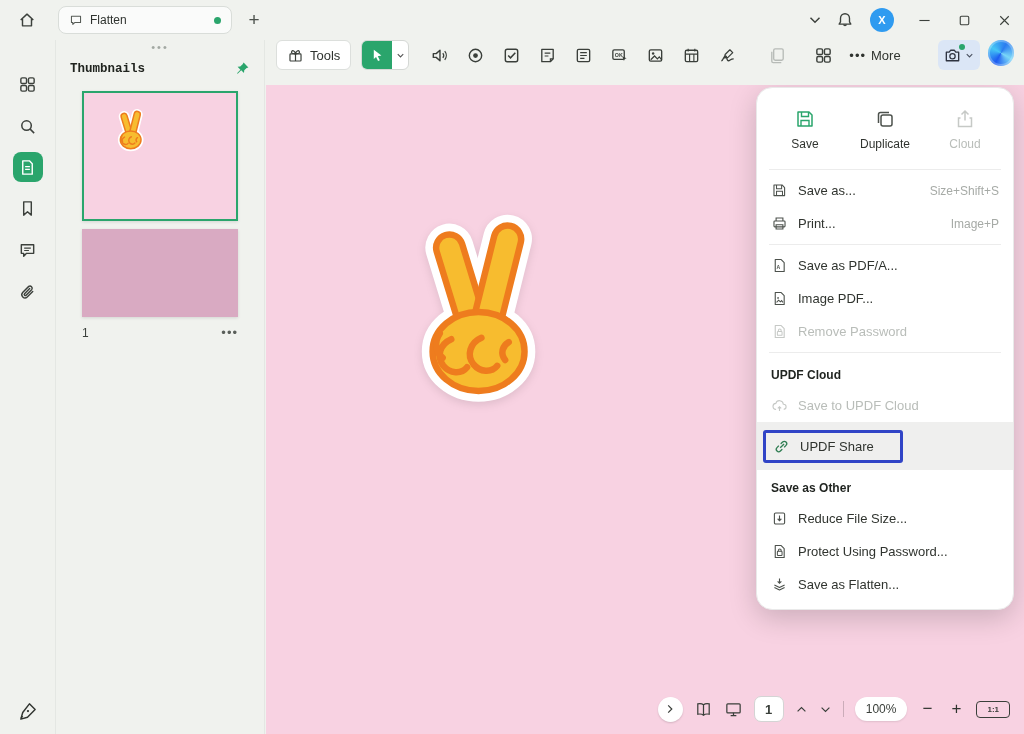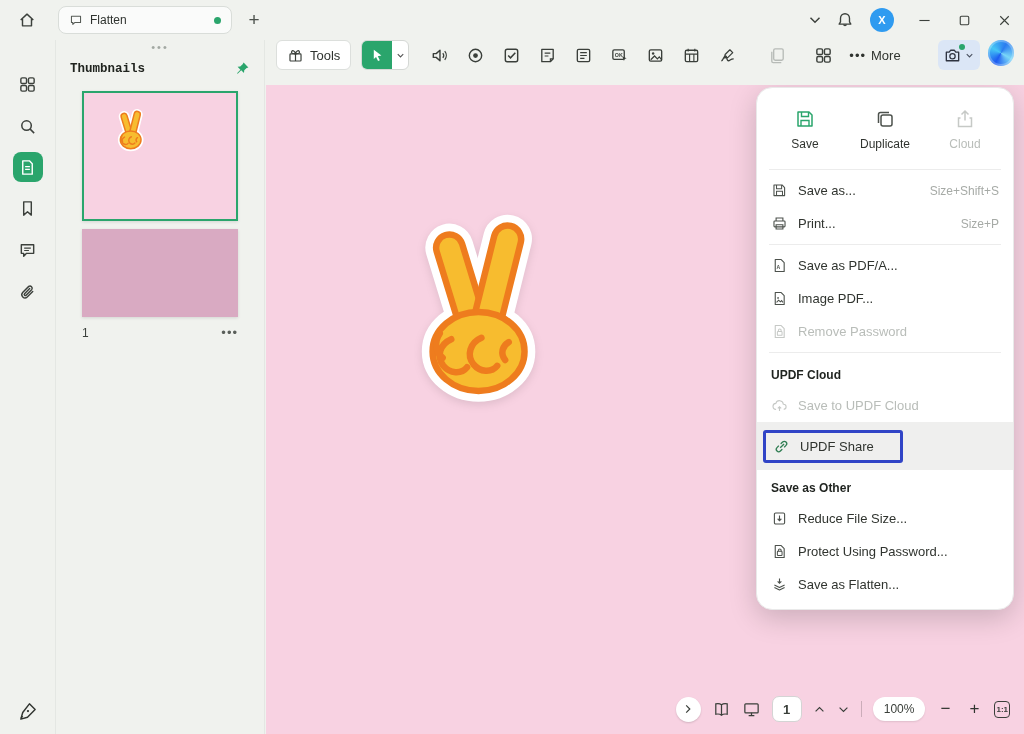--- a/index.html
+++ b/index.html
@@ -88,21 +88,21 @@
   .statusbar { position:absolute; right:14px; bottom:12px; display:flex; align-items:center; gap:11px; color:#3a3f3a; z-index:8; }
   .sb-circle { width:25px; height:25px; border-radius:50%; background:#fff; display:flex; align-items:center; justify-content:center; box-shadow:0 1px 2px rgba(0,0,0,.15); }
   .sb-circle svg { width:12px; height:12px; }
   .sb-icon { display:flex; align-items:center; justify-content:center; }
   .sb-icon svg { width:19px; height:19px; }
   .page-box { min-width:30px; height:26px; background:#fff; border:1px solid #d4d4d4; border-radius:7px; display:flex; align-items:center; justify-content:center; font-size:13px; font-weight:700; padding:0 6px; }
   .chev-btn svg { width:13px; height:13px; }
   .sb-div { width:1px; height:16px; background:rgba(0,0,0,.18); }
   .zoom-pill { background:#fff; border-radius:13px; padding:5px 11px; font-size:12px; box-shadow:0 1px 2px rgba(0,0,0,.10); }
   .pm-btn { font-size:17px; color:#30342f; width:18px; text-align:center; }
-  .fit-box { border:1.5px solid #3a3f3a; border-radius:4px; font-size:8px; padding:3px 1px; font-weight:700; color:#3a3f3a; }
+  .fit-box { border:1.5px solid #3a3f3a; border-radius:4px; font-size:8px; padding:3px 10px; font-weight:700; color:#3a3f3a; }
 </style>
 </head>
 <body>
 
 <svg width="0" height="0" style="position:absolute" aria-hidden="true">
   <defs>
     <g id="peace-hand">
       <g fill="#ffffff" stroke="#ffffff" stroke-width="30" stroke-linejoin="round">
         <rect x="76" y="30" width="37" height="135" rx="18.5" transform="rotate(-17 94 100)"></rect>
         <rect x="128" y="18" width="38" height="148" rx="19" transform="rotate(14 147 92)"></rect>
@@ -396,21 +396,21 @@
       <span class="lbl">Save as...</span>
       <span class="sc">Size+Shift+S</span>
     </div>
     <div class="menu-row">
       <svg viewBox="0 0 20 20">
           <path d="M6 7 V3.5 h8 V7" fill="none" stroke="currentColor" stroke-width="1.3"></path>
           <rect x="3.5" y="7" width="13" height="7" rx="1" fill="none" stroke="currentColor" stroke-width="1.3"></rect>
           <path d="M6 11.5 h8 v5 H6 z" fill="none" stroke="currentColor" stroke-width="1.3"></path>
         </svg>
       <span class="lbl">Print...</span>
-      <span class="sc">Size+P</span>
+      <span class="sc">Image+P</span>
     </div>
     <div class="sep"></div>
 
     <div class="menu-row">
       <svg viewBox="0 0 20 20">
           <path d="M5 3 h7 l3.5 3.5 V17 H5 z" fill="none" stroke="currentColor" stroke-width="1.3" stroke-linejoin="round"></path>
           <text x="6.6" y="13.8" font-size="6" font-weight="bold" fill="currentColor" font-family="Liberation Sans, sans-serif">A</text>
         </svg>
       <span class="lbl">Save as PDF/A...</span>
     </div>

